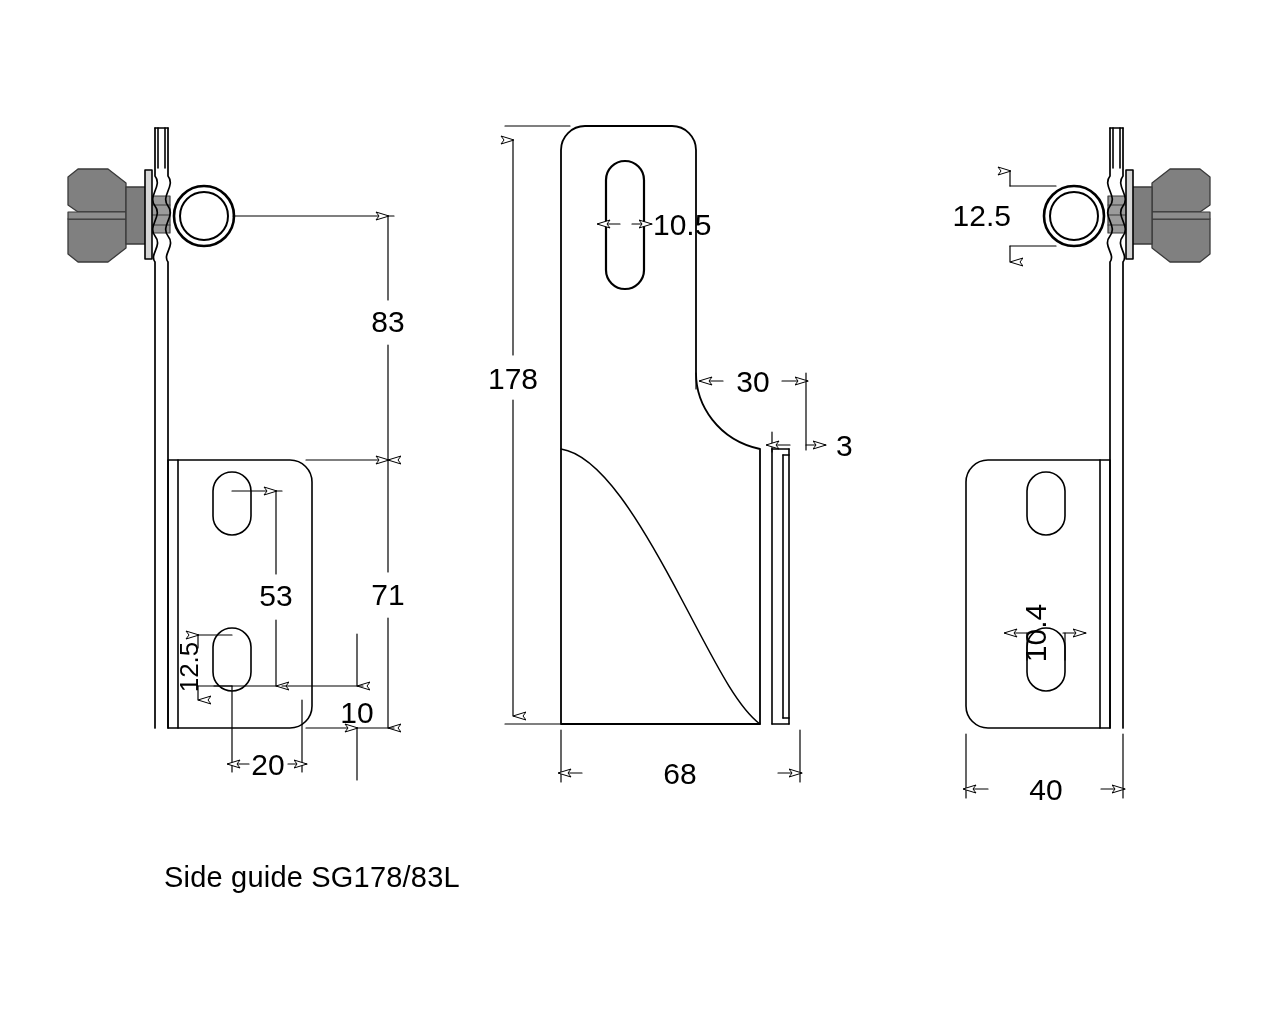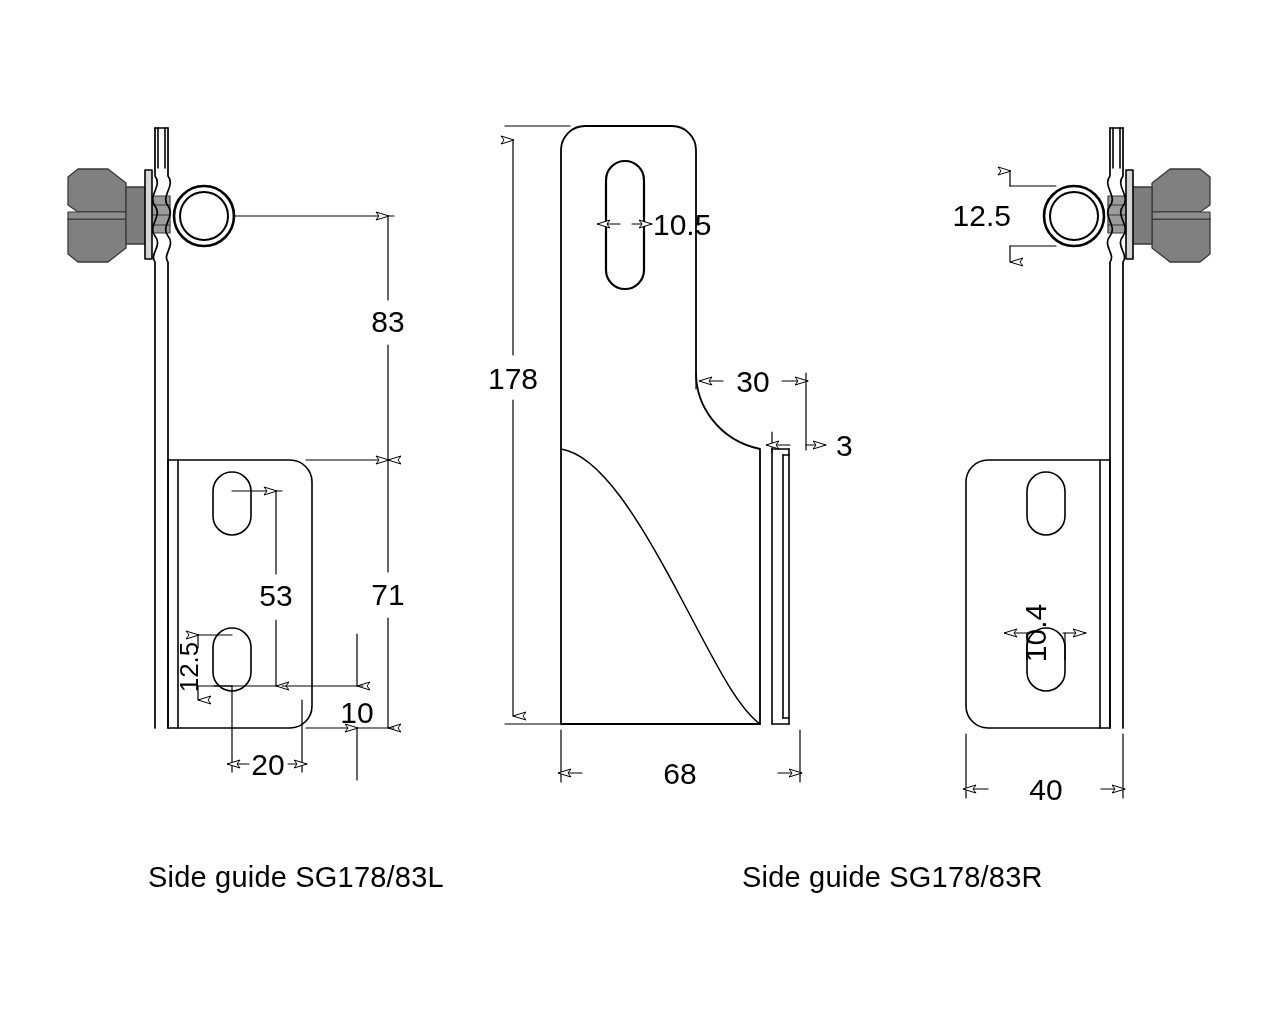--- a/index.html
+++ b/index.html
@@ -13,21 +13,21 @@
   #sheet{position:relative;width:1278px;height:1034px;background:#fff;}
   #dwg{position:absolute;left:0;top:0;}
   .cap{
     position:absolute;
     font-family:"Liberation Sans", sans-serif;
     font-size:29px;
     color:#000;
     white-space:nowrap;
     letter-spacing:0.2px;
   }
-  #cap-left{left:148px;top:861px;text-align:right;}
+  #cap-left{left:164px;top:861px;text-align:right;}
   #cap-right{left:742px;top:861px;}
 </style>
 </head>
 <body>
 
 <div id="sheet">
 
   <svg id="dwg" width="1278" height="1034" viewBox="0 0 1278 1034">
 
     <defs>
@@ -274,15 +274,14 @@
           <text x="1046" y="633" font-size="30" text-anchor="middle" transform="rotate(-90 1046 633)">10.4</text>
           <text x="1046" y="800" font-size="30" text-anchor="middle">40</text>
         </g>
       </g>
 
     </g>
   </svg>
 
   <div class="cap" id="cap-left">Side guide SG178/83L</div>
 
-  <div class="cap" id="cap-right">Side guide SG178/83R</div>
 
 </div>
 
 </body></html>

